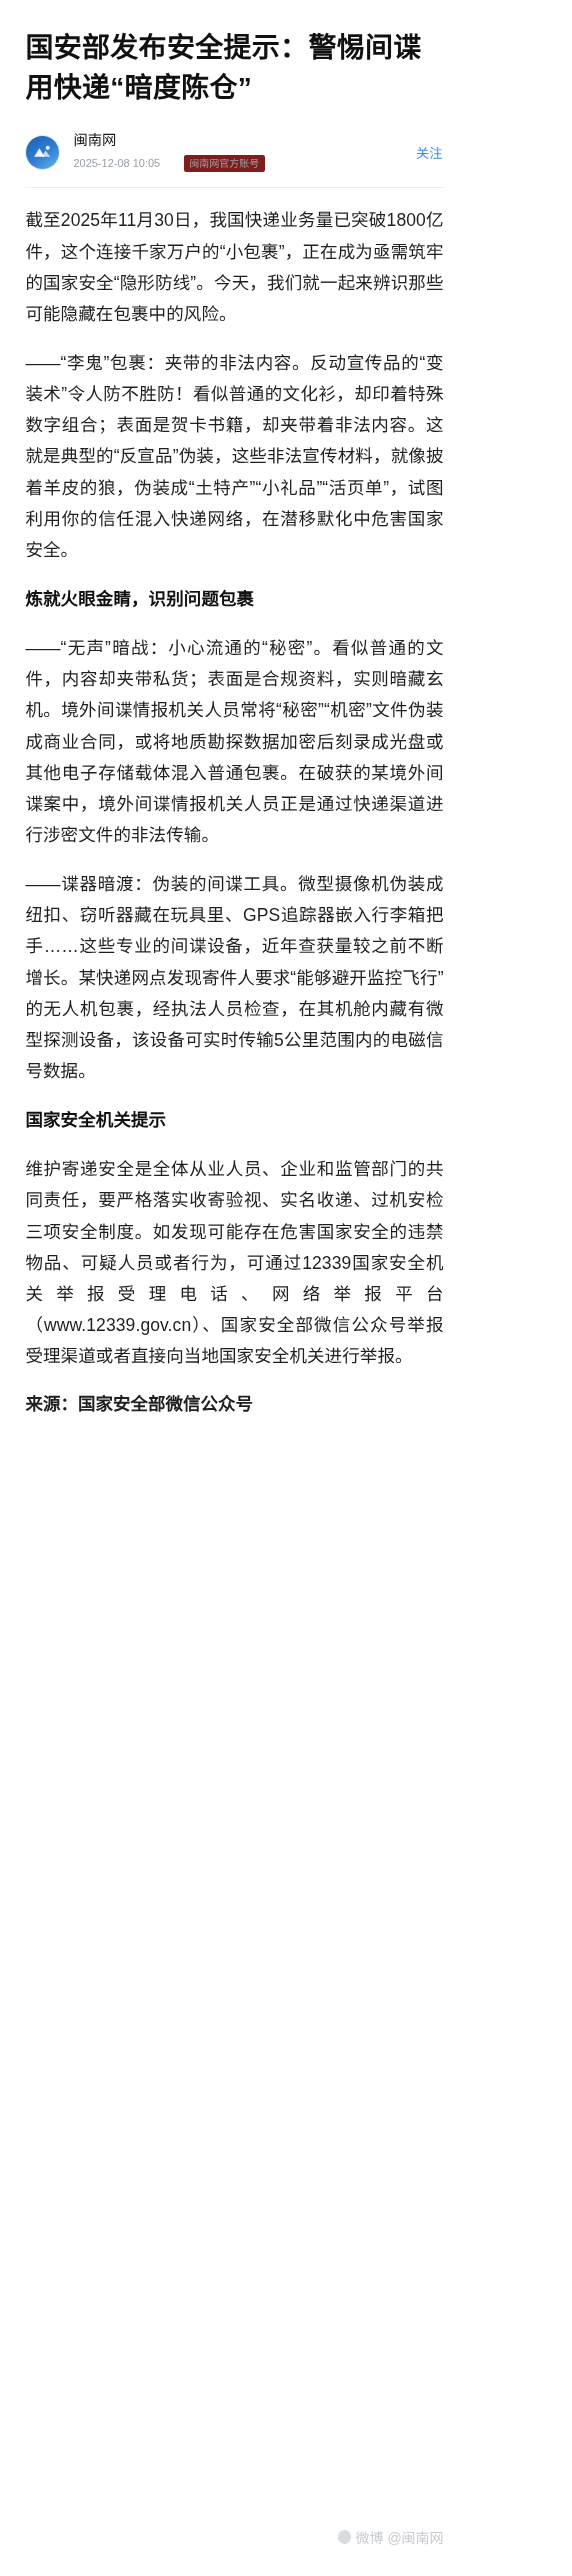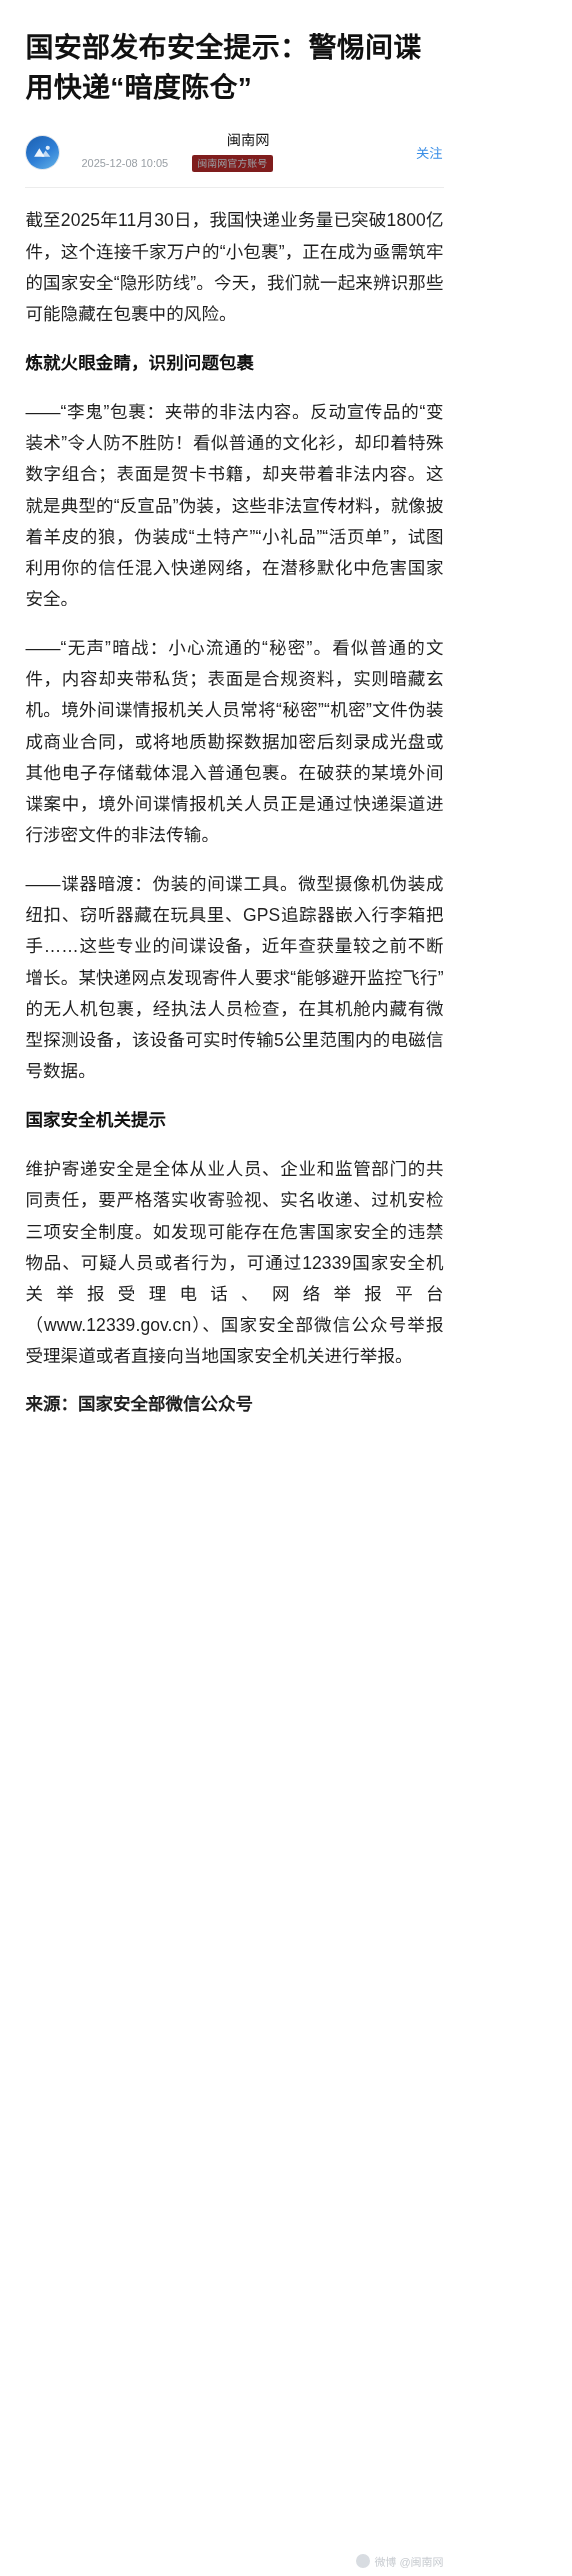--- a/index.html
+++ b/index.html
@@ -56,24 +56,23 @@
   .avatar-inner {
     width: 33px;
     height: 33px;
     background: linear-gradient(145deg,#1b5fb0 0%, #2f7fd6 55%, #66b4e8 100%);
     display: flex;
     align-items: center;
     justify-content: center;
   }
   .avatar-inner svg { display:block; }
   .author-meta {
-    margin-left: 21px;
+    margin-left: 13px;
     flex: 1 1 auto;
     min-width: 0;
-    text-align: center;
   }
   .author-name {
     font-size: 14.3px;
     color: #1a1a1a;
     line-height: 1.25;
     font-weight: normal;
   }
   .author-sub {
     margin-top: 4.8px;
     display: flex;
@@ -129,24 +128,24 @@
     line-height: 1.7;
     color: #1f1f1f;
     margin: 3.2px 0 0 0;
     font-weight: bold;
   }
 
   
   .footer-wm {
     position: absolute;
     right: 25.4px;
-    bottom: 7px;
-    display: flex;
-    align-items: center;
-    font-size: 11px;
+    bottom: 29px;
+    display: flex;
+    align-items: center;
+    font-size: 14px;
     color: #c8ccd1;
   }
   .wb-logo {
     width: 13.8px;
     height: 13.8px;
     border-radius: 50%;
     background: #d8dce1;
     margin-right: 4.2px;
     display: inline-block;
   }
@@ -178,22 +177,22 @@
       </div>
     </div>
 
     <div class="follow-btn">关注</div>
   </div>
 
   <div class="divider"></div>
 
   <div class="body">
     <p class="para">截至2025年11月30日，我国快递业务量已突破1800亿件，这个连接千家万户的“小包裹”，正在成为亟需筑牢的国家安全“隐形防线”。今天，我们就一起来辨识那些可能隐藏在包裹中的风险。</p>
+    <p class="para">——“李鬼”包裹：夹带的非法内容。反动宣传品的“变装术”令人防不胜防！看似普通的文化衫，却印着特殊数字组合；表面是贺卡书籍，却夹带着非法内容。这就是典型的“反宣品”伪装，这些非法宣传材料，就像披着羊皮的狼，伪装成“土特产”“小礼品”“活页单”，试图利用你的信任混入快递网络，在潜移默化中危害国家安全。</p>
     <p class="para bold">炼就火眼金睛，识别问题包裹</p>
-    <p class="para">——“李鬼”包裹：夹带的非法内容。反动宣传品的“变装术”令人防不胜防！看似普通的文化衫，却印着特殊数字组合；表面是贺卡书籍，却夹带着非法内容。这就是典型的“反宣品”伪装，这些非法宣传材料，就像披着羊皮的狼，伪装成“土特产”“小礼品”“活页单”，试图利用你的信任混入快递网络，在潜移默化中危害国家安全。</p>
     <p class="para">——“无声”暗战：小心流通的“秘密”。看似普通的文件，内容却夹带私货；表面是合规资料，实则暗藏玄机。境外间谍情报机关人员常将“秘密”“机密”文件伪装成商业合同，或将地质勘探数据加密后刻录成光盘或其他电子存储载体混入普通包裹。在破获的某境外间谍案中，境外间谍情报机关人员正是通过快递渠道进行涉密文件的非法传输。</p>
     <p class="para">——谍器暗渡：伪装的间谍工具。微型摄像机伪装成纽扣、窃听器藏在玩具里、GPS追踪器嵌入行李箱把手……这些专业的间谍设备，近年查获量较之前不断增长。某快递网点发现寄件人要求“能够避开监控飞行”的无人机包裹，经执法人员检查，在其机舱内藏有微型探测设备，该设备可实时传输5公里范围内的电磁信号数据。</p>
     <p class="para bold">国家安全机关提示</p>
     <p class="para">维护寄递安全是全体从业人员、企业和监管部门的共同责任，要严格落实收寄验视、实名收递、过机安检三项安全制度。如发现可能存在危害国家安全的违禁物品、可疑人员或者行为，可通过12339国家安全机关举报受理电话、网络举报平台（www.12339.gov.cn）、国家安全部微信公众号举报受理渠道或者直接向当地国家安全机关进行举报。</p>
     <p class="source">来源：国家安全部微信公众号</p>
   </div>
 
   <div class="footer-wm">
     <span class="wb-logo"></span>
     <span>微博 @闽南网</span>

